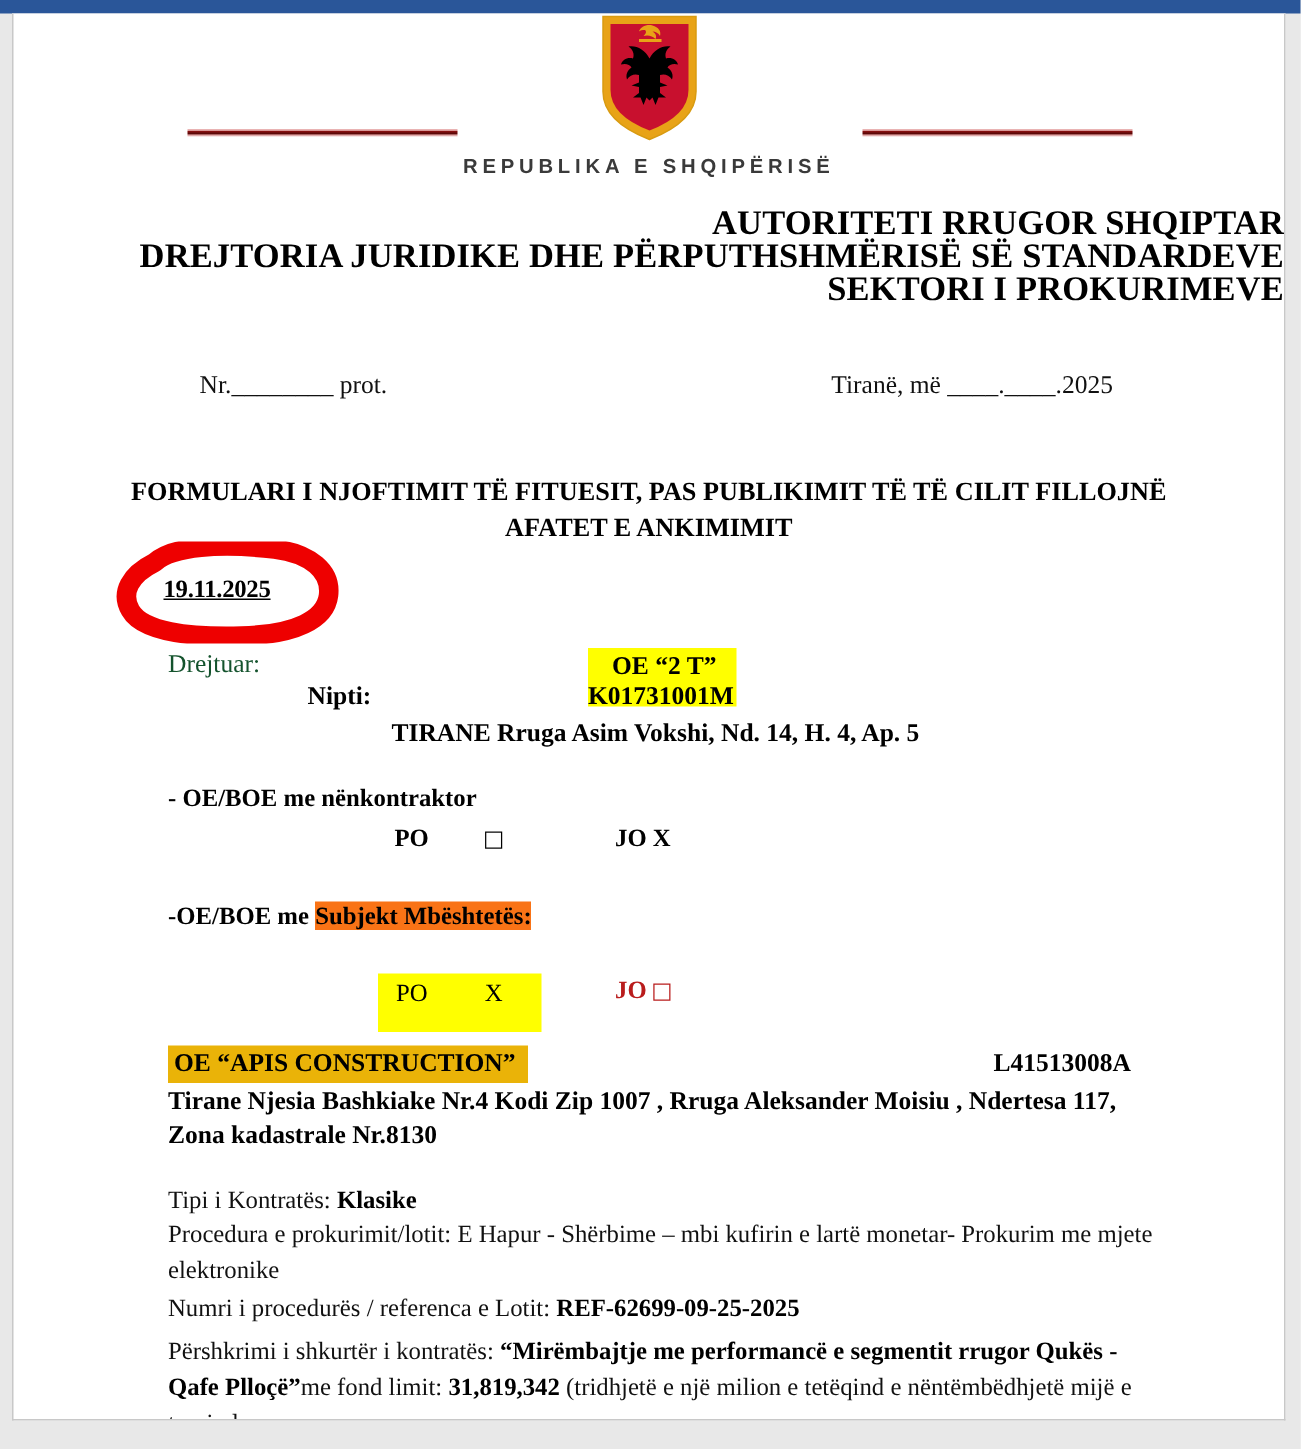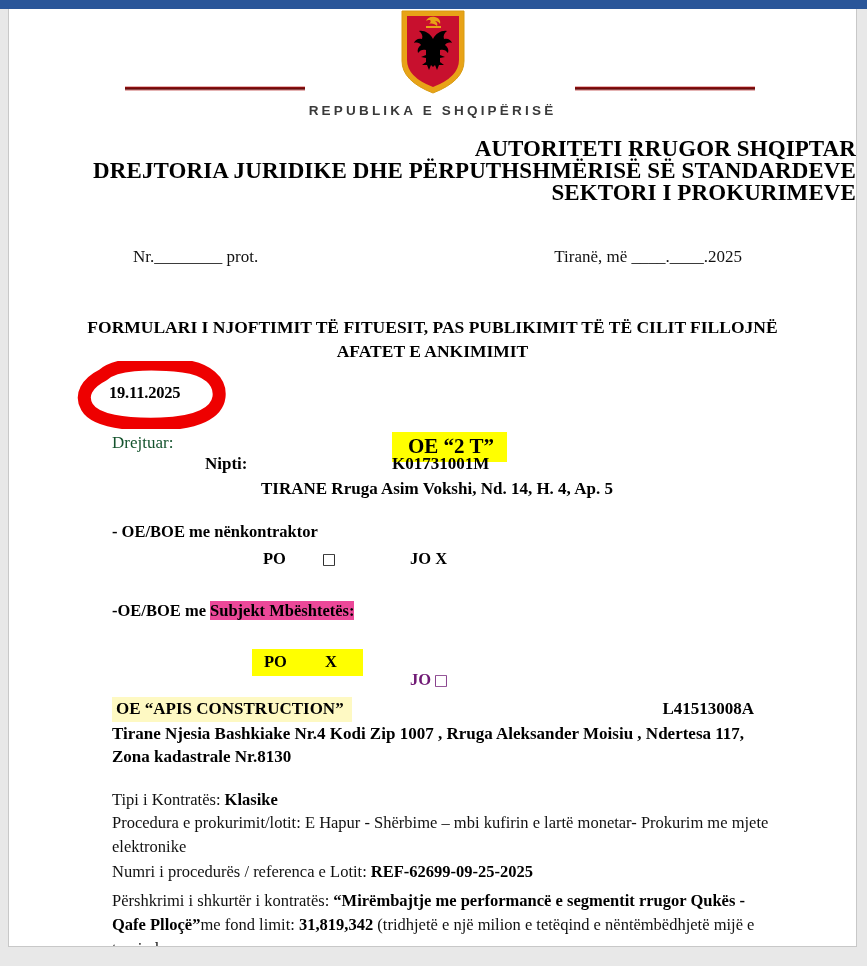--- a/index.html
+++ b/index.html
@@ -138,39 +138,40 @@
     top: 0; left: 0;
   }
   .circle-date-text {
     position: absolute;
     top: 22px;
     left: 34px;
     font-size: 16.5px;
     font-weight: bold;
     color: #000;
     letter-spacing: -0.2px;
+    text-decoration: underline;
   }
 
   
   .drejtuar-label {
     position: absolute;
     top: 424px;
     left: 103px;
     font-size: 17px;
     color: #14532d;
   }
   .oe2t {
     position: absolute;
     top: 423px;
     left: 383px;
-    font-size: 21px;
+    font-size: 17px;
     font-weight: bold;
     color: #000;
     background: #ffff00;
-    padding: 2px 13px 3px 16px;
+    padding: 2px 13px 17px 16px;
   }
   .nipti-label {
     position: absolute;
     top: 445px;
     left: 196px;
     font-size: 17px;
     font-weight: bold;
     color: #000;
   }
   .nipti-value {
@@ -227,58 +228,57 @@
   
   .supp-heading {
     position: absolute;
     top: 592px;
     left: 103px;
     font-size: 16.5px;
     font-weight: bold;
     color: #000;
   }
   .supp-heading .hl {
-    background: #ec4899;
+    background: #f97316;
   }
   .row-po-2 {
     position: absolute;
     top: 640px;
     left: 243px;
     font-size: 16.5px;
-    font-weight: bold;
+    font-weight: normal;
     color: #000;
     background: #ffff00;
-    padding: 3px 26px 4px 12px;
+    padding: 3px 26px 16px 12px;
   }
   .row-po-2 .xmark { margin-left: 34px; }
   .row-jo-2 {
     position: absolute;
     top: 641px;
     left: 401px;
     font-size: 16.5px;
     font-weight: bold;
-    color: #701a75;
-    margin-top: 20px;
+    color: #b91c1c;
   }
   .row-jo-2 .box {
     font-family: "DejaVu Sans", sans-serif;
     font-weight: normal;
     font-size: 15px;
     margin-left: 3px;
   }
 
   
   .apis-name {
     position: absolute;
     top: 688px;
     left: 103px;
     font-size: 17px;
     font-weight: bold;
     color: #000;
-    background: #fef9c3;
+    background: #eab308;
     padding: 2px 8px 3px 4px;
   }
   .apis-nipt {
     position: absolute;
     top: 690px;
     right: 102px;
     font-size: 17px;
     font-weight: bold;
     color: #000;
   }

